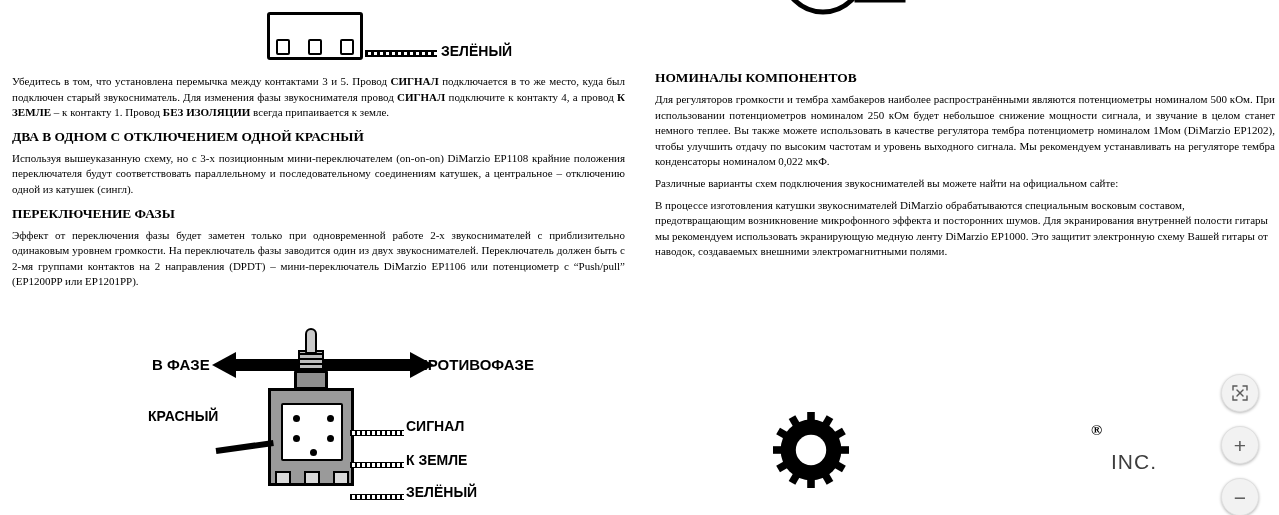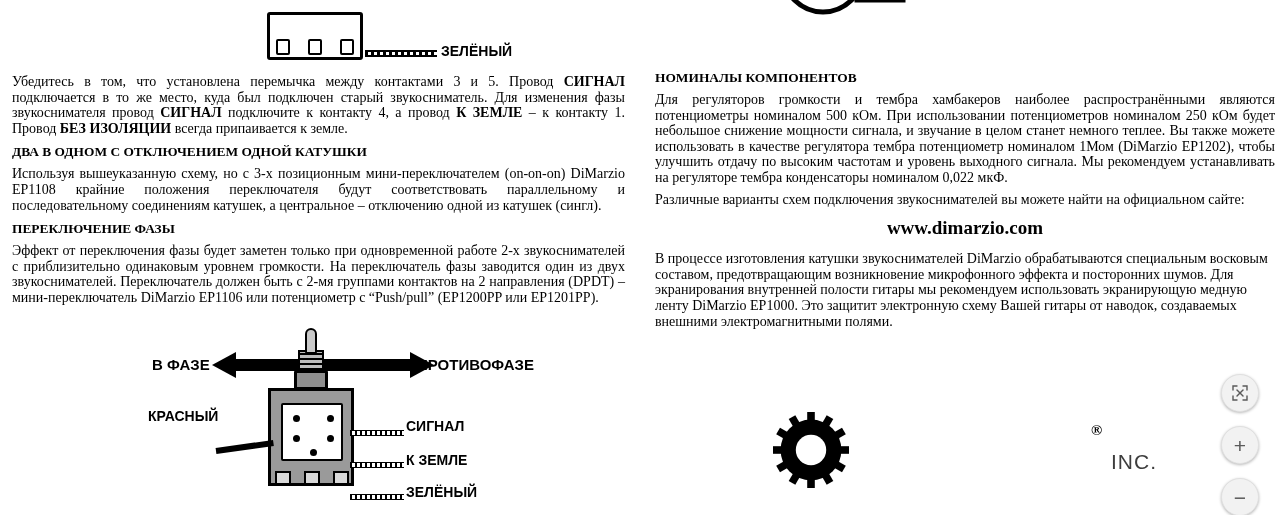--- a/index.html
+++ b/index.html
@@ -31,21 +31,21 @@
   }
   .col-right {
     position: absolute;
     left: 655px;
     top: 0;
     width: 620px;
     height: 506px;
   }
   p.body {
     margin: 0 0 6px 0;
-    font-size: 14px;
+    font-size: 11px;
     line-height: 15.6px;
     text-align: justify;
     text-justify: inter-word;
   }
   h2.head {
     margin: 8px 0 6px 0;
     font-size: 13.4px;
     font-weight: bold;
     line-height: 16px;
   }
@@ -363,21 +363,21 @@
         <div class="jack-lug" style="left:38px;"></div>
         <div class="jack-lug" style="left:70px;"></div>
       </div>
       <div class="green-wire"></div>
       <div class="lbl-green-top">ЗЕЛЁНЫЙ</div>
     </div>
 
     <div style="position:absolute; left:0; top:30px; width:613px;">
       <p class="body"><span>Убедитесь в том, что установлена перемычка между контактами 3 и 5. Провод </span><span class="b">СИГНАЛ</span><span> подключается в то же место, куда был подключен старый звукосниматель. Для изменения фазы звукоснимателя провод </span><span class="b">СИГНАЛ</span><span> подключите к контакту 4, а провод </span><span class="b">К ЗЕМЛЕ</span><span> – к контакту 1. Провод </span><span class="b">БЕЗ ИЗОЛЯЦИИ</span><span> всегда припаивается к земле.</span></p>
 
-      <h2 class="head">ДВА В ОДНОМ С ОТКЛЮЧЕНИЕМ ОДНОЙ КАТУШКИ</h2>
+      <h2 class="head">ДВА В ОДНОМ С ОТКЛЮЧЕНИЕМ ОДНОЙ КРАСНЫЙ</h2>
 
       <p class="body">Используя вышеуказанную схему, но с 3-х позиционным мини-переключателем (on-on-on) DiMarzio EP1108 крайние положения переключателя будут соответствовать параллельному и последовательному соединениям катушек, а центральное – отключению одной из катушек (сингл).</p>
 
       <h2 class="head">ПЕРЕКЛЮЧЕНИЕ ФАЗЫ</h2>
 
       <p class="body">Эффект от переключения фазы будет заметен только при одновременной работе 2-х звукоснимателей с приблизительно одинаковым уровнем громкости. На переключатель фазы заводится один из двух звукоснимателей. Переключатель должен быть с 2-мя группами контактов на 2 направления (DPDT) – мини-переключатель DiMarzio EP1106 или потенциометр с “Push/pull” (EP1200PP или EP1201PP).</p>
     </div>
 
     <div class="phase-diagram">
 
@@ -433,21 +433,20 @@
     </div>
 
     <div style="position:absolute; left:0; top:62px; width:620px;">
       <h2 class="head">НОМИНАЛЫ КОМПОНЕНТОВ</h2>
 
       <p class="body">Для регуляторов громкости и тембра хамбакеров наиболее распространёнными являются потенциометры номиналом 500 кОм. При использовании потенциометров номиналом 250 кОм будет небольшое снижение мощности сигнала, и звучание в целом станет немного теплее. Вы также можете использовать в качестве регулятора тембра потенциометр номиналом 1Мом (DiMarzio EP1202), чтобы улучшить отдачу по высоким частотам и уровень выходного сигнала. Мы рекомендуем устанавливать на регуляторе тембра конденсаторы номиналом 0,022 мкФ.</p>
 
 
       <p class="body">Различные варианты схем подключения звукоснимателей вы можете найти на официальном сайте:</p>
 
-      <div class="site-line">www.dimarzio.com</div>
 
       <p class="body" style="text-align:left;">В процессе изготовления катушки звукоснимателей DiMarzio обрабатываются специальным восковым составом, предотвращающим возникновение микрофонного эффекта и посторонних шумов. Для экранирования внутренней полости гитары мы рекомендуем использовать экранирующую медную ленту DiMarzio EP1000. Это защитит электронную схему Вашей гитары от наводок, создаваемых внешними электромагнитными полями.</p>
     </div>
 
     <div class="logo-wrap">
       <svg class="gear" viewBox="0 0 100 100">
         <g fill="#000">
           <circle cx="50" cy="50" r="40"></circle>
           <g>
             <rect x="45" y="0" width="10" height="16"></rect>

